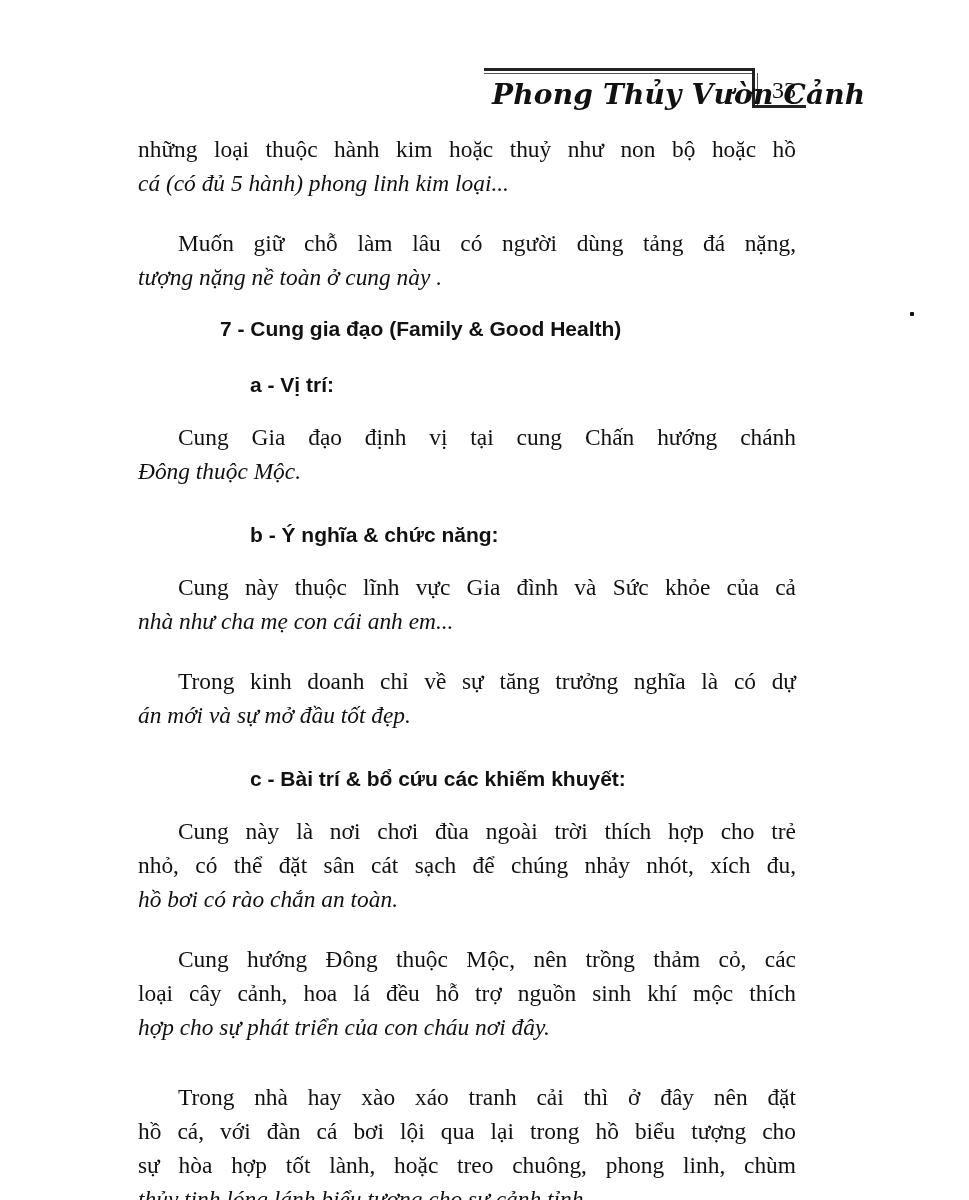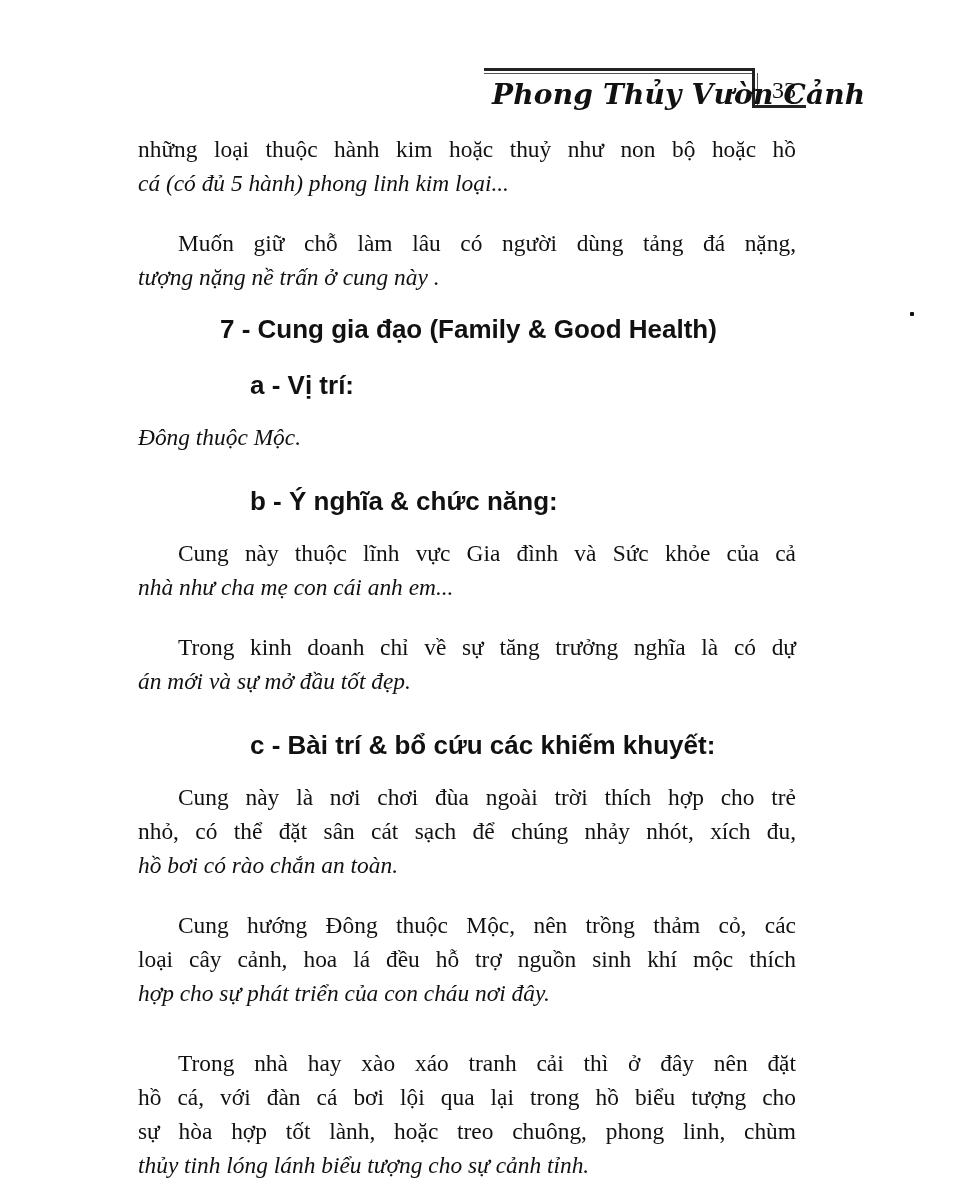--- a/index.html
+++ b/index.html
@@ -94,21 +94,21 @@
       text-align: justify;
       margin: 8px;
       white-space: normal;
     }
     .line { display: block; text-align-last: justify; white-space: nowrap; }
     .line.last { text-align-last: left; font-style: italic; }
     .gap { height: 10px; }
     .heading {
       font-family: "Liberation Sans", sans-serif;
       font-weight: bold;
-      font-size: 26px;
+      font-size: 21px;
       line-height: 34px;
       margin: 0;
       white-space: nowrap;
     }
     .heading.h7 { padding-left: 90px; }
     .heading.sub { padding-left: 120px; margin-top: 12px; }
     .stray-dot {
       position: absolute;
       left: 910px;
       top: 312px;
@@ -134,28 +134,29 @@
 <div class="stray-dot"></div>
 
 <div class="content">
   <p class="para">
     <span class="line">những loại thuộc hành kim hoặc thuỷ như non bộ hoặc hồ</span>
     <span class="line last">cá (có đủ 5 hành) phong linh kim loại...</span>
   </p>
   <div class="gap"></div>
   <p class="para">
     <span class="line" style="padding-left:40px">Muốn giữ chỗ làm lâu có người dùng tảng đá nặng,</span>
-    <span class="line last">tượng nặng nề trấn ở cung này .</span>
+    <span class="line last">tượng nặng nề toàn ở cung này .</span>
   </p>
   <div class="gap"></div>
   <h2 class="heading h7">7 - Cung gia đạo (Family &amp; Good Health)</h2>
   <div class="gap"></div>
   <h3 class="heading sub">a - Vị trí:</h3>
   <div class="gap"></div>
   <p class="para">
+    <span class="line" style="padding-left:40px">Cung Gia đạo định vị tại cung Chấn hướng chánh</span>
     <span class="line last">Đông thuộc Mộc.</span>
   </p>
   <div class="gap"></div>
   <h3 class="heading sub">b - Ý nghĩa &amp; chức năng:</h3>
   <div class="gap"></div>
   <p class="para">
     <span class="line" style="padding-left:40px">Cung này thuộc lĩnh vực Gia đình và Sức khỏe của cả</span>
     <span class="line last">nhà như cha mẹ con cái anh em...</span>
   </p>
   <div class="gap"></div>

